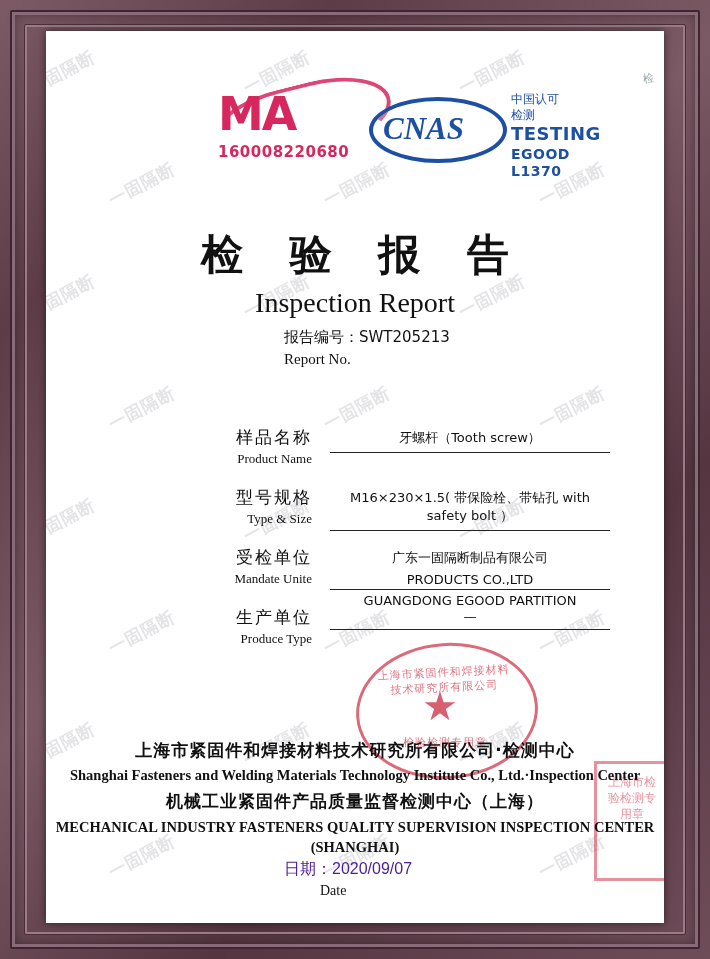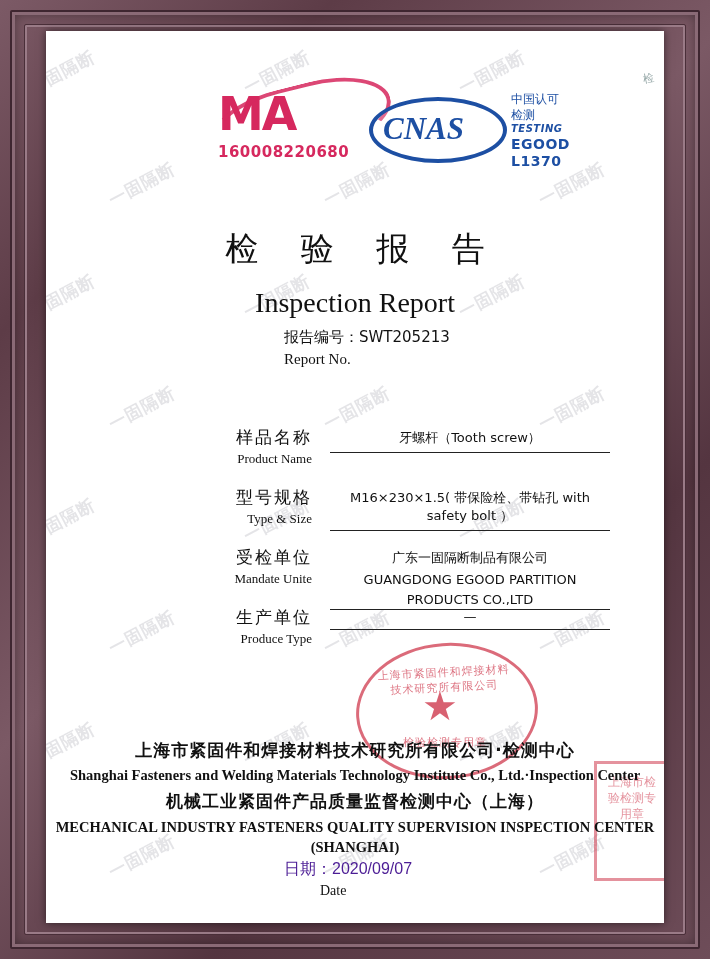--- a/index.html
+++ b/index.html
@@ -130,30 +130,30 @@
   }
   .cnas-right {
     position: absolute;
     left: 150px; top: 10px;
     color: #1d4fa3;
     font-family: "DejaVu Sans", sans-serif;
     line-height: 1.25;
   }
   .cnas-right .l1 { font-size: 12px; font-family: Liberation Mono, monospace; }
   .cnas-right .l2 { font-size: 12px; }
-  .cnas-right .l3 { font-size: 10px; font-weight: bold; letter-spacing: .5px; font-style: italic;}
+  .cnas-right .l3 { font-size: 18px; font-weight: bold; letter-spacing: .5px;}
   .cnas-right .l4 { font-size: 14px; font-weight: bold; letter-spacing: .5px;}
 
   .title-cn {
     position: absolute;
     top: 196px; left: 0; right: 0;
     text-align: center;
     font-family: "DejaVu Sans", sans-serif;
-    font-weight: normal;
-    font-size: 33px;
+    font-weight: bold;
+    font-size: 42px;
     letter-spacing: 16px;
     text-indent: 16px;
     color: #111;
   }
   .title-en {
     position: absolute;
     top: 256px; left: 0; right: 0;
     text-align: center;
     font-family: "Liberation Serif", serif;
     font-size: 28px;
@@ -438,22 +438,22 @@
             <div class="row">M16×230×1.5( 带保险栓、带钻孔 with safety bolt ）</div>
           </div>
         </div>
         <div class="field">
           <div class="label">
             <div class="cn">受检单位</div>
             <div class="en">Mandate Unite</div>
           </div>
           <div class="value line2">
             <div class="row">广东一固隔断制品有限公司</div>
+            <div class="row underlined">PRODUCTS CO.,LTD</div>
             <div class="row">GUANGDONG EGOOD PARTITION</div>
-            <div class="row underlined">PRODUCTS CO.,LTD</div>
           </div>
         </div>
         <div class="field">
           <div class="label">
             <div class="cn">生产单位</div>
             <div class="en">Produce Type</div>
           </div>
           <div class="value">
             <div class="row">—</div>
           </div>

